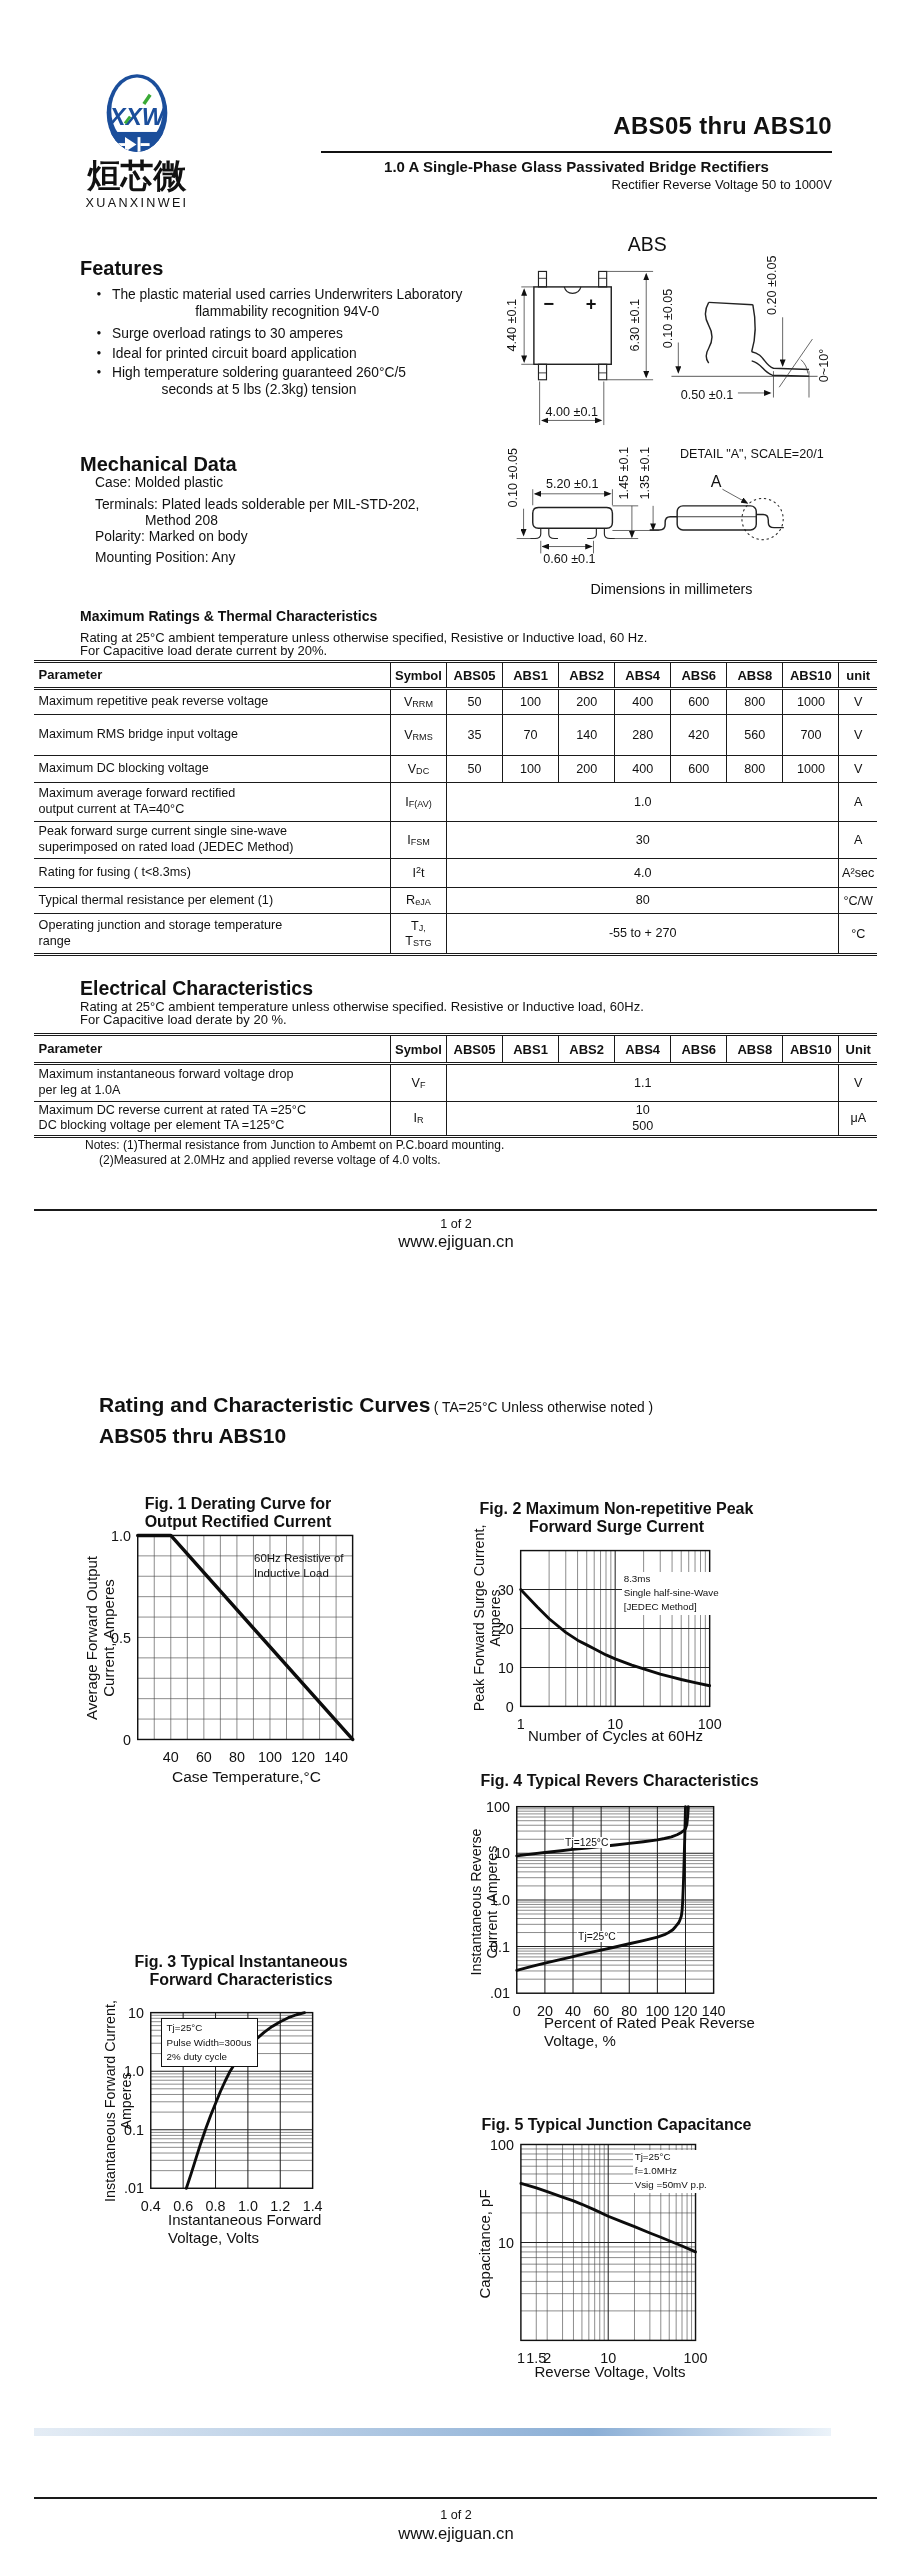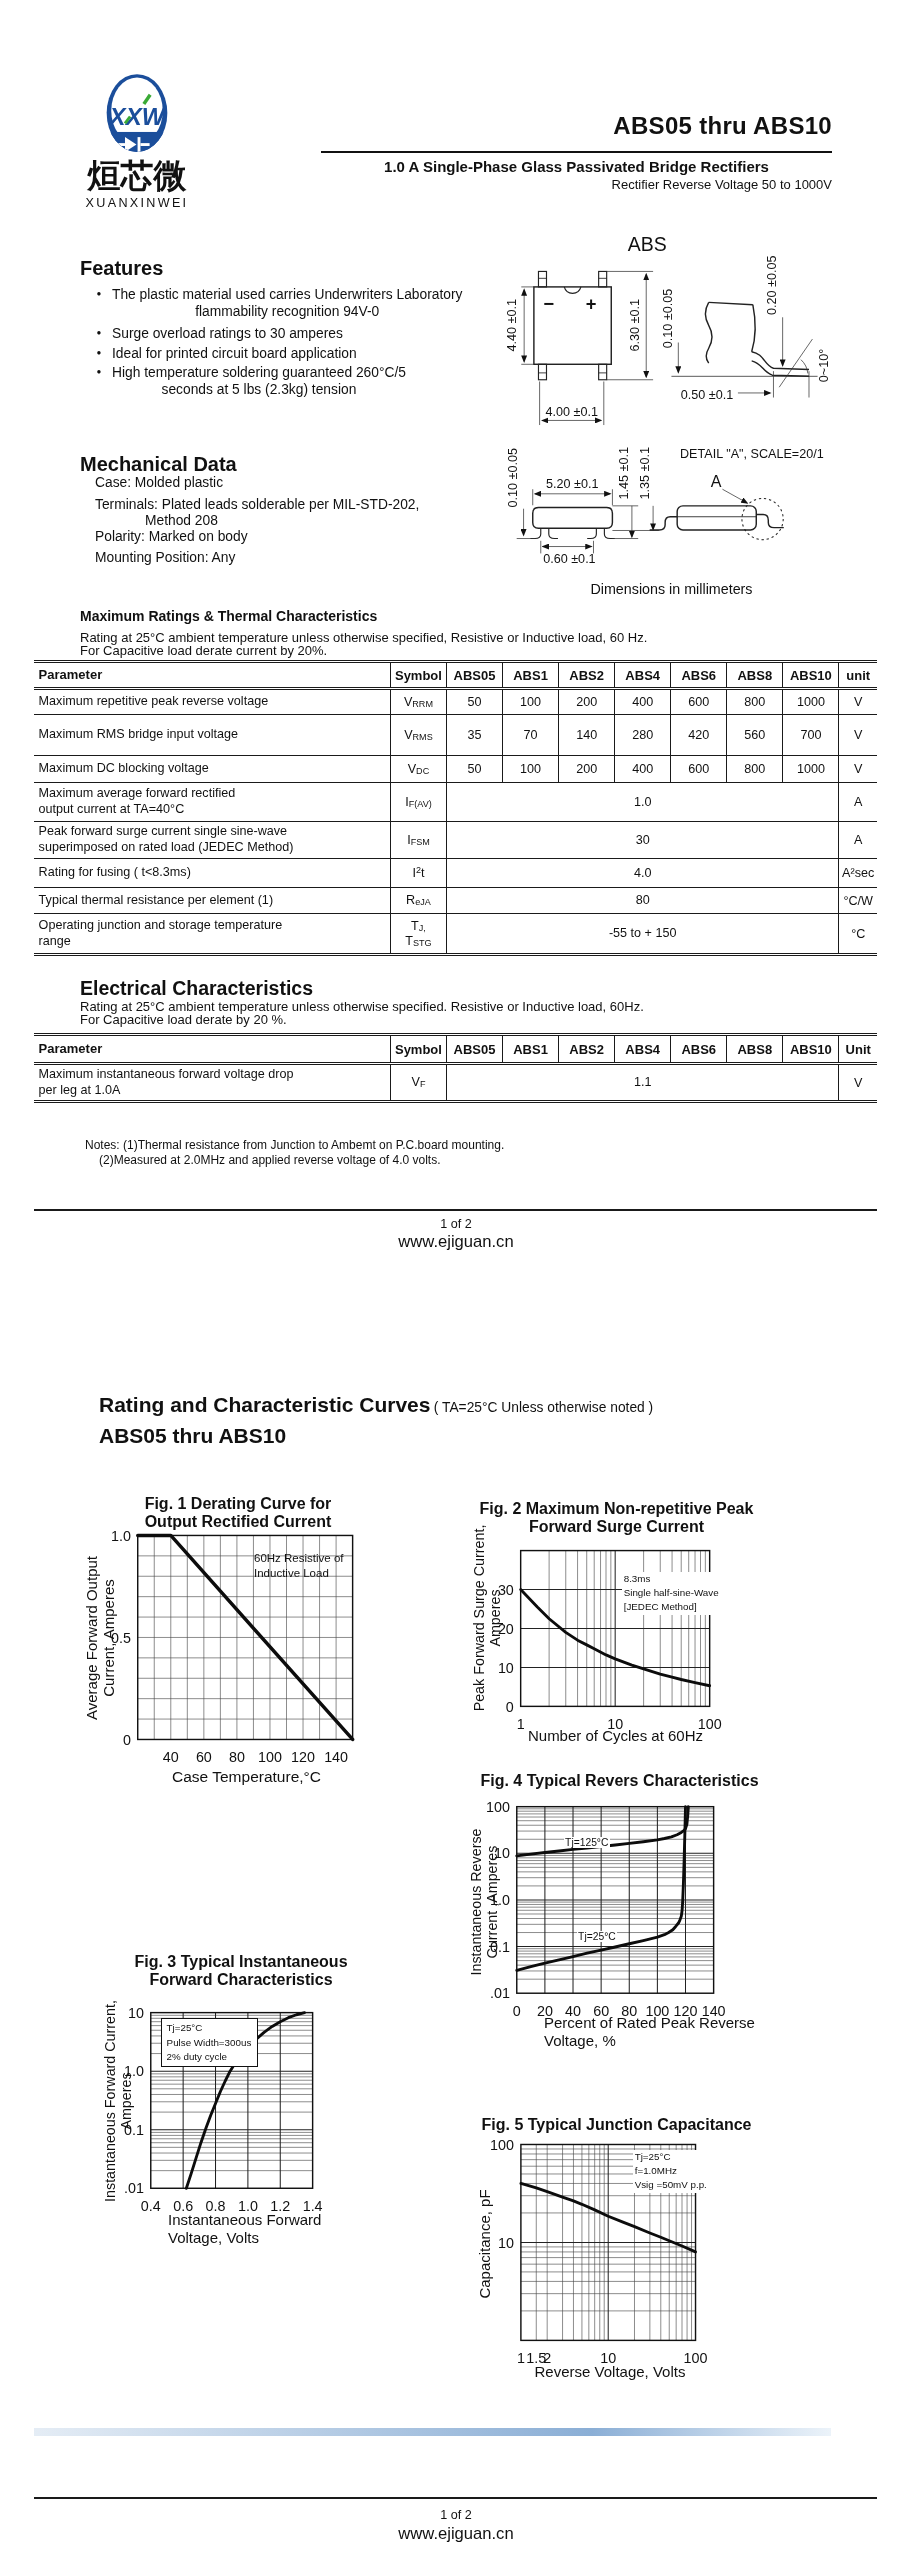--- a/index.html
+++ b/index.html
@@ -306,21 +306,21 @@
       <tr style="height: 26px;">
         <td class="param">Typical  thermal resistance per element (1)</td>
         <td>R<span class="sub">eJA</span></td>
         <td colspan="7" class="val">80</td>
         <td>°C/W</td>
       </tr>
       <tr style="height: 41px;">
         <td class="param">Operating junction and storage temperature
 range</td>
         <td>T<span class="sub">J,</span><br>T<span class="sub">STG</span></td>
-        <td colspan="7" class="val">-55 to + 150</td>
+        <td colspan="7" class="val">-55 to + 270</td>
         <td>°C</td>
       </tr>
     </tbody>
   </table>
 
 <div class="abs sec" style="left:80px;top:977px;font-size:19.5px">Electrical Characteristics</div>
 <div class="subnote" style="left:80px;top:999px">Rating at 25°C ambient temperature unless otherwise specified. Resistive or Inductive load, 60Hz.</div>
 <div class="subnote" style="left:80px;top:1012px">For Capacitive load derate by 20 %.</div>
 <table id="t2">
     <colgroup>
@@ -349,20 +349,28 @@
         <th>Unit</th>
       </tr>
     </thead>
     <tbody>
       <tr style="height: 38px;">
         <td class="param">Maximum instantaneous forward voltage drop
 per leg at 1.0A</td>
         <td>V<span class="sub">F</span></td>
         <td colspan="7" class="val">1.1</td>
         <td>V</td>
+      </tr>
+      <tr style="height: 34px;">
+        <td class="param">Maximum DC reverse current at rated  TA =25°C
+DC blocking voltage per element      TA =125°C</td>
+        <td>I<span class="sub">R</span></td>
+        <td colspan="7" class="val">10
+500</td>
+        <td>μA</td>
       </tr>
     </tbody>
   </table>
 <div class="notesline" style="left:85px;top:1138px">Notes:  (1)Thermal resistance from Junction to Ambemt on P.C.board mounting.</div>
 <div class="notesline" style="left:99px;top:1153px">(2)Measured at 2.0MHz and applied reverse voltage of 4.0 volts.</div>
 
 <div class="frule" style="top:1209px"></div>
 <div class="fpage" style="top:1217px">1 of 2</div>
 <div class="fsite" style="top:1232px">www.ejiguan.cn</div>
 

